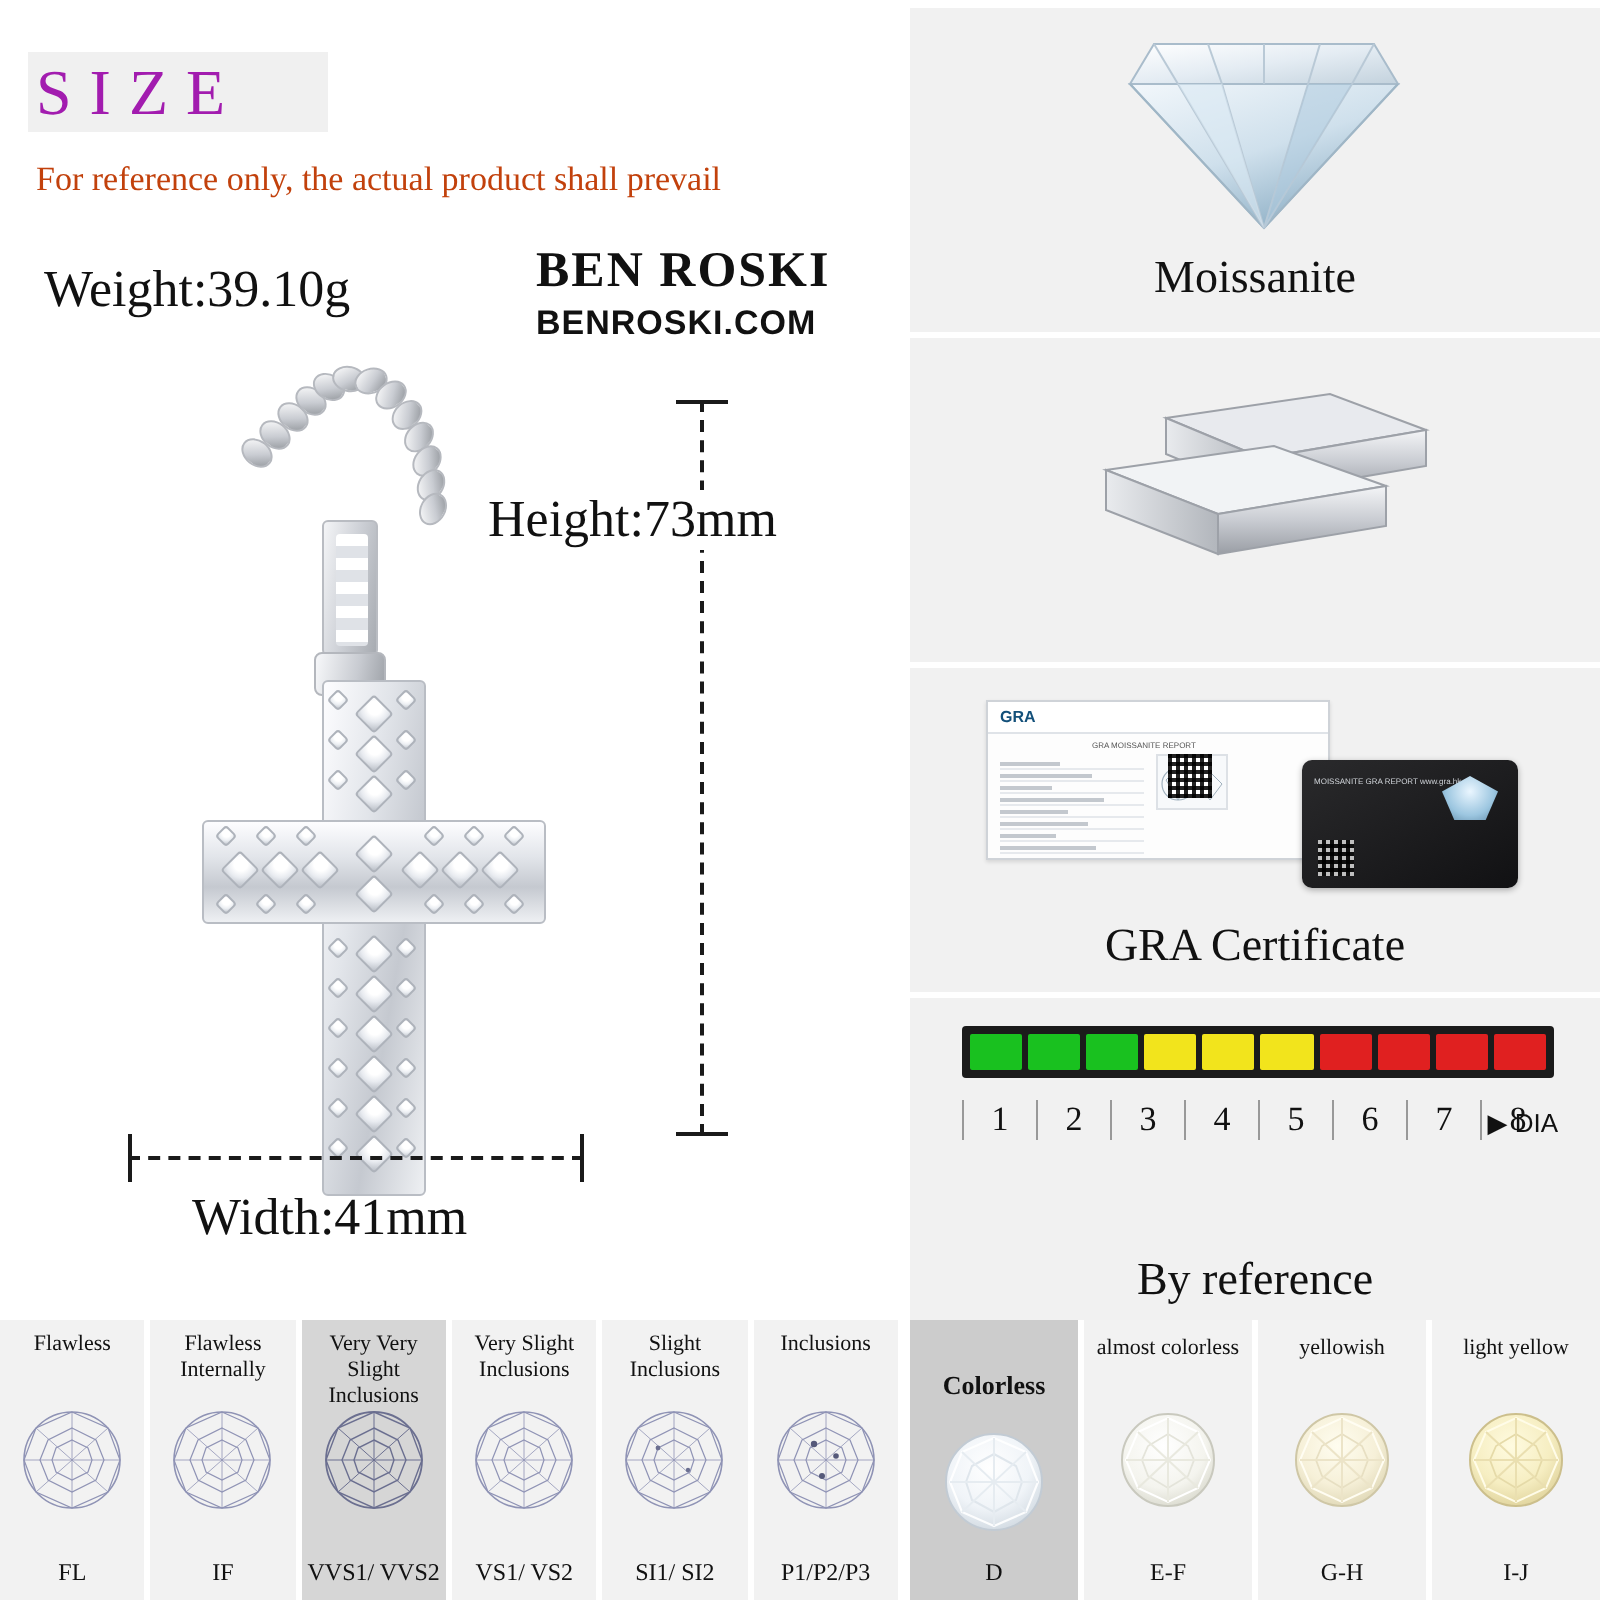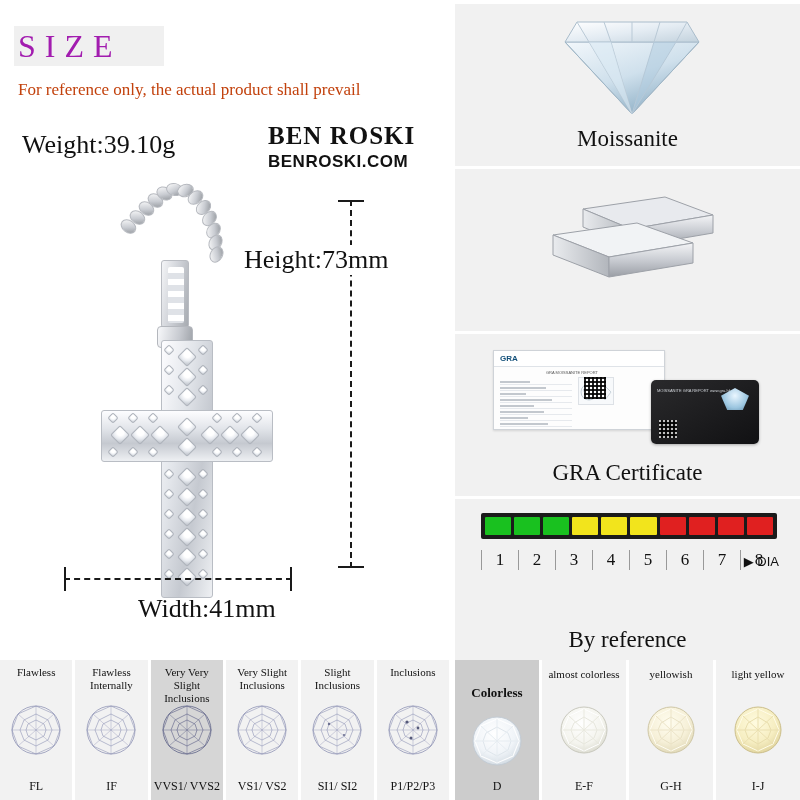--- a/index.html
+++ b/index.html
@@ -117,21 +117,21 @@
     border-top:2px dashed #1a1a1a;
   }
   .hcap-l, .hcap-r {
     position:absolute; top:567px; width:0; height:24px;
     border-left:2px solid #1a1a1a;
   }
   .hcap-l { left:64px; }
   .hcap-r { left:290px; }
   .width-label {
     position:absolute; left:96px; top:594px;
-    font-size:26px; color:#111;margin-left:42px;
+    font-size:26px; color:#111;
   }
 
   
   .right { position:absolute; left:452px; top:4px; width:348px; height:660px; }
   .rcell {
     position:absolute; left:0; width:348px;
     background:#f1f1f1;
     border-left:3px solid #ffffff;
     border-bottom:3px solid #ffffff;
   }

